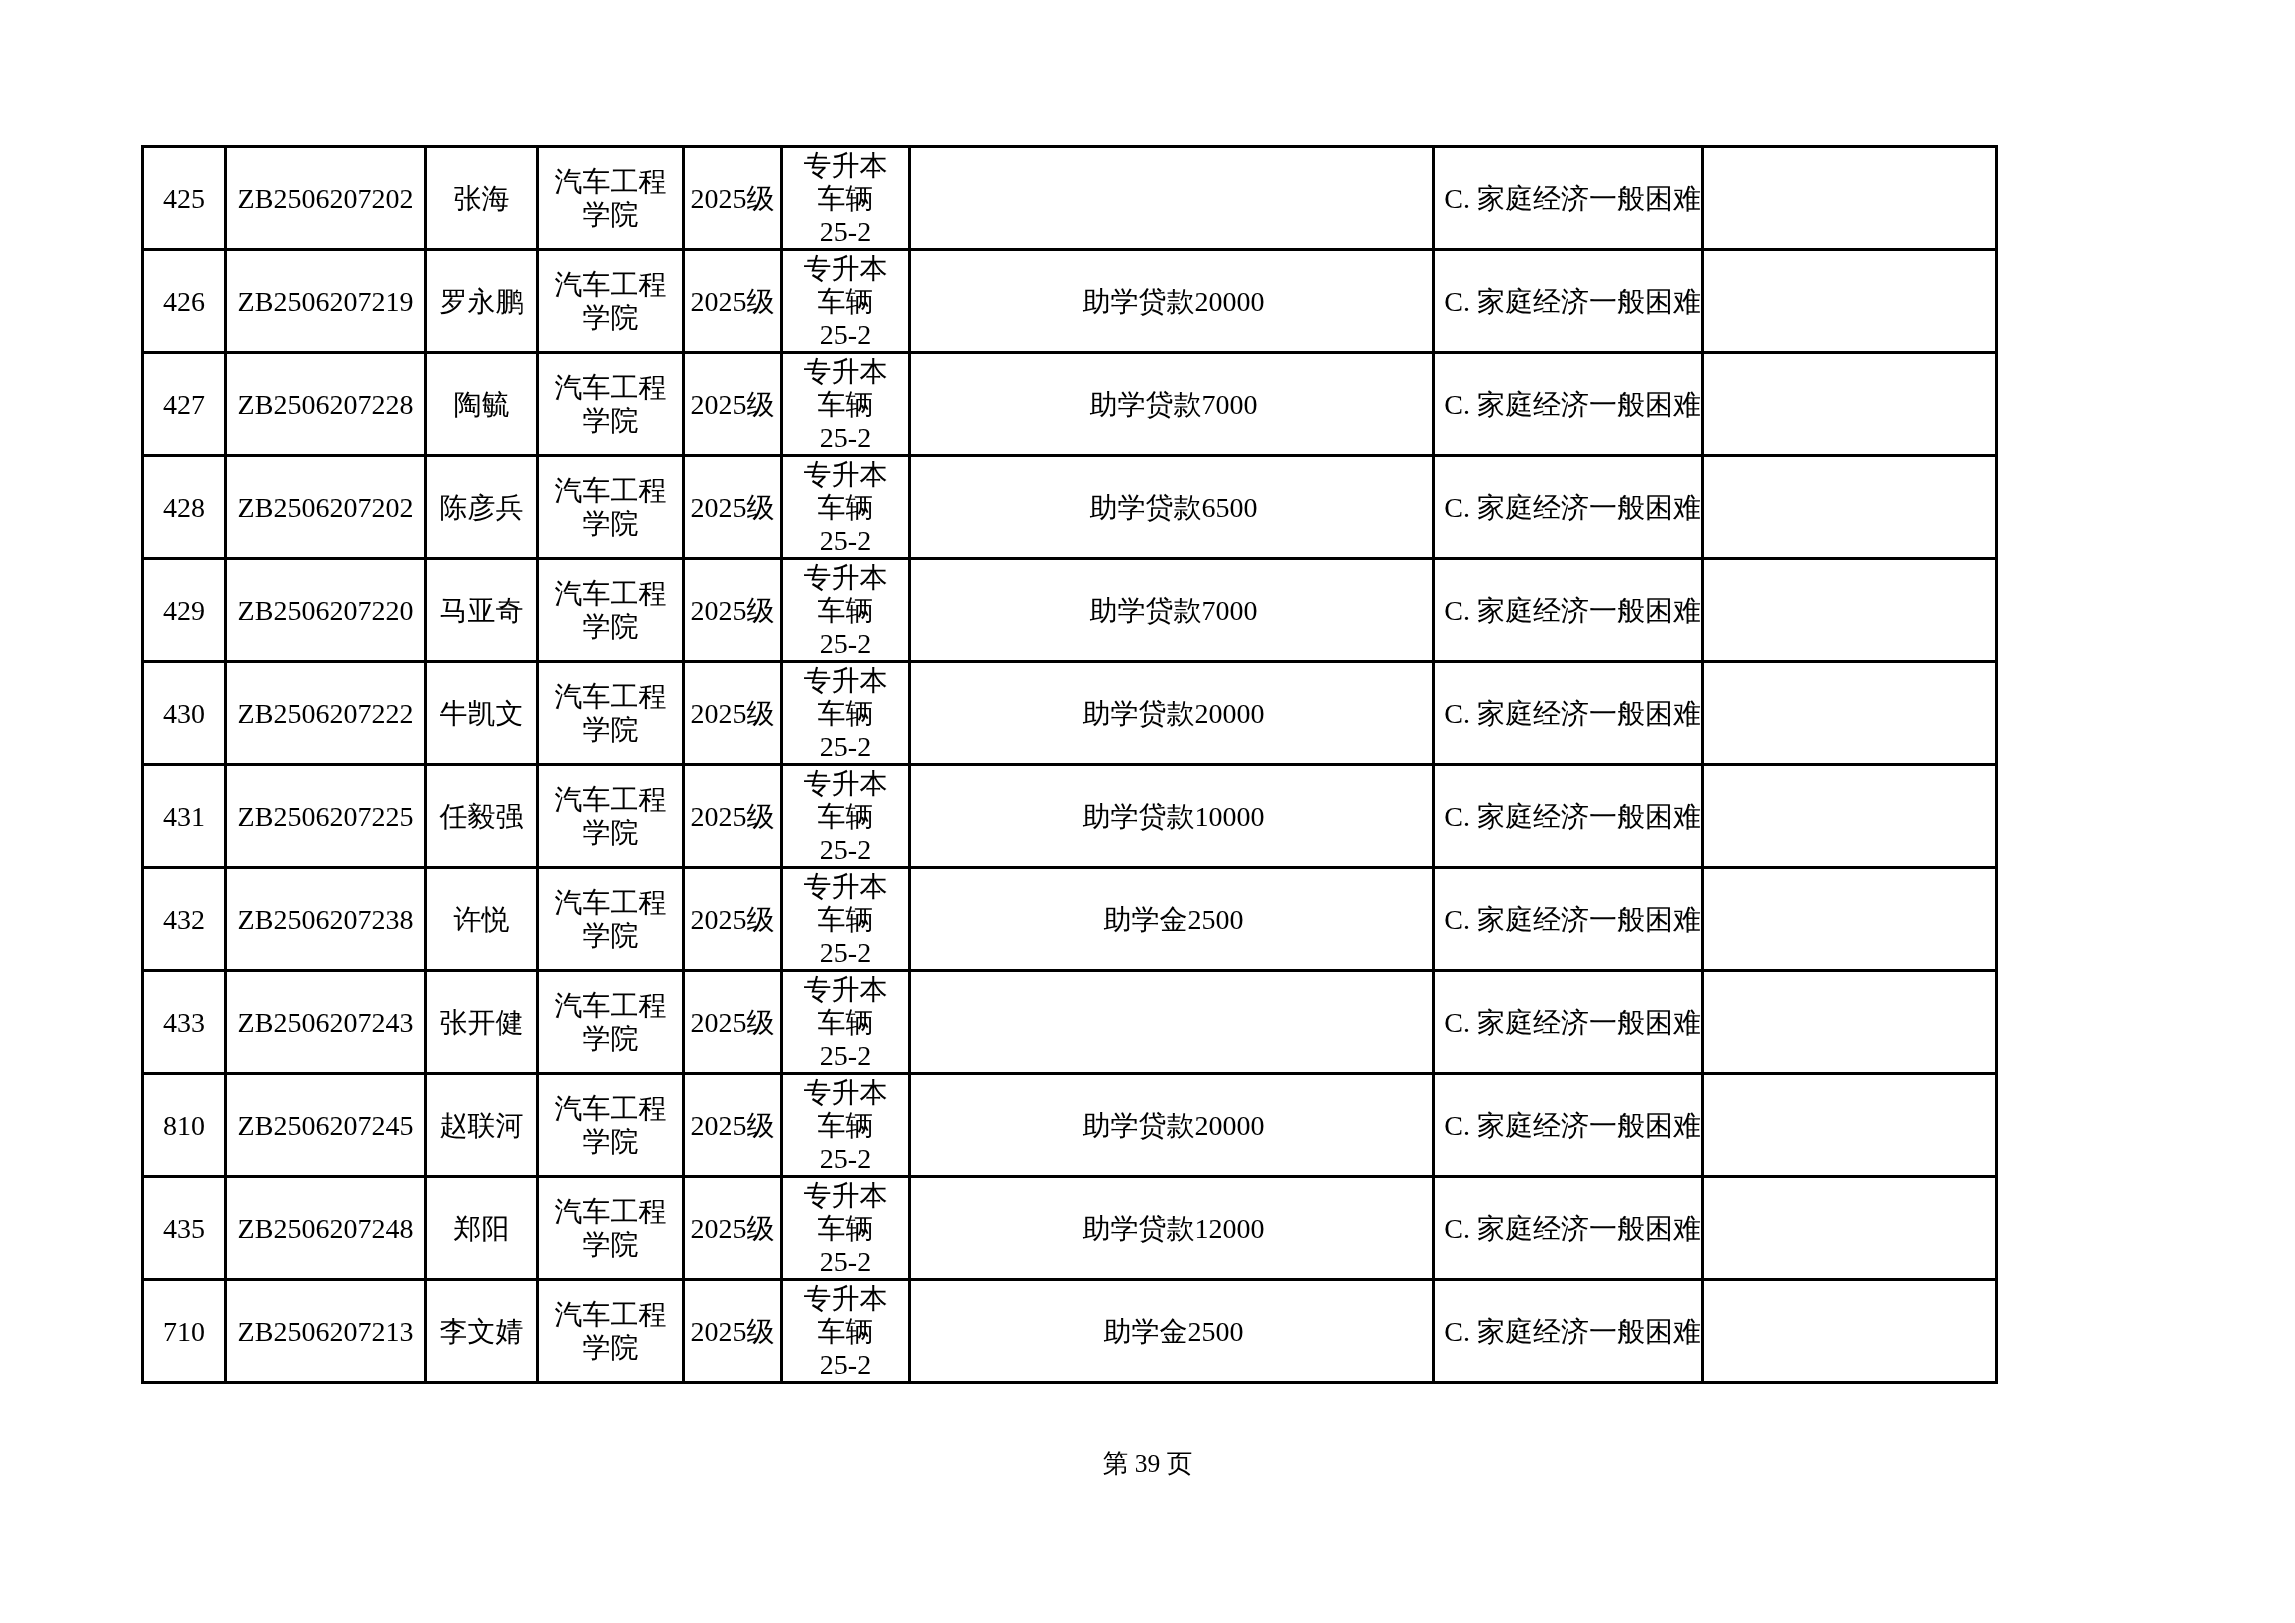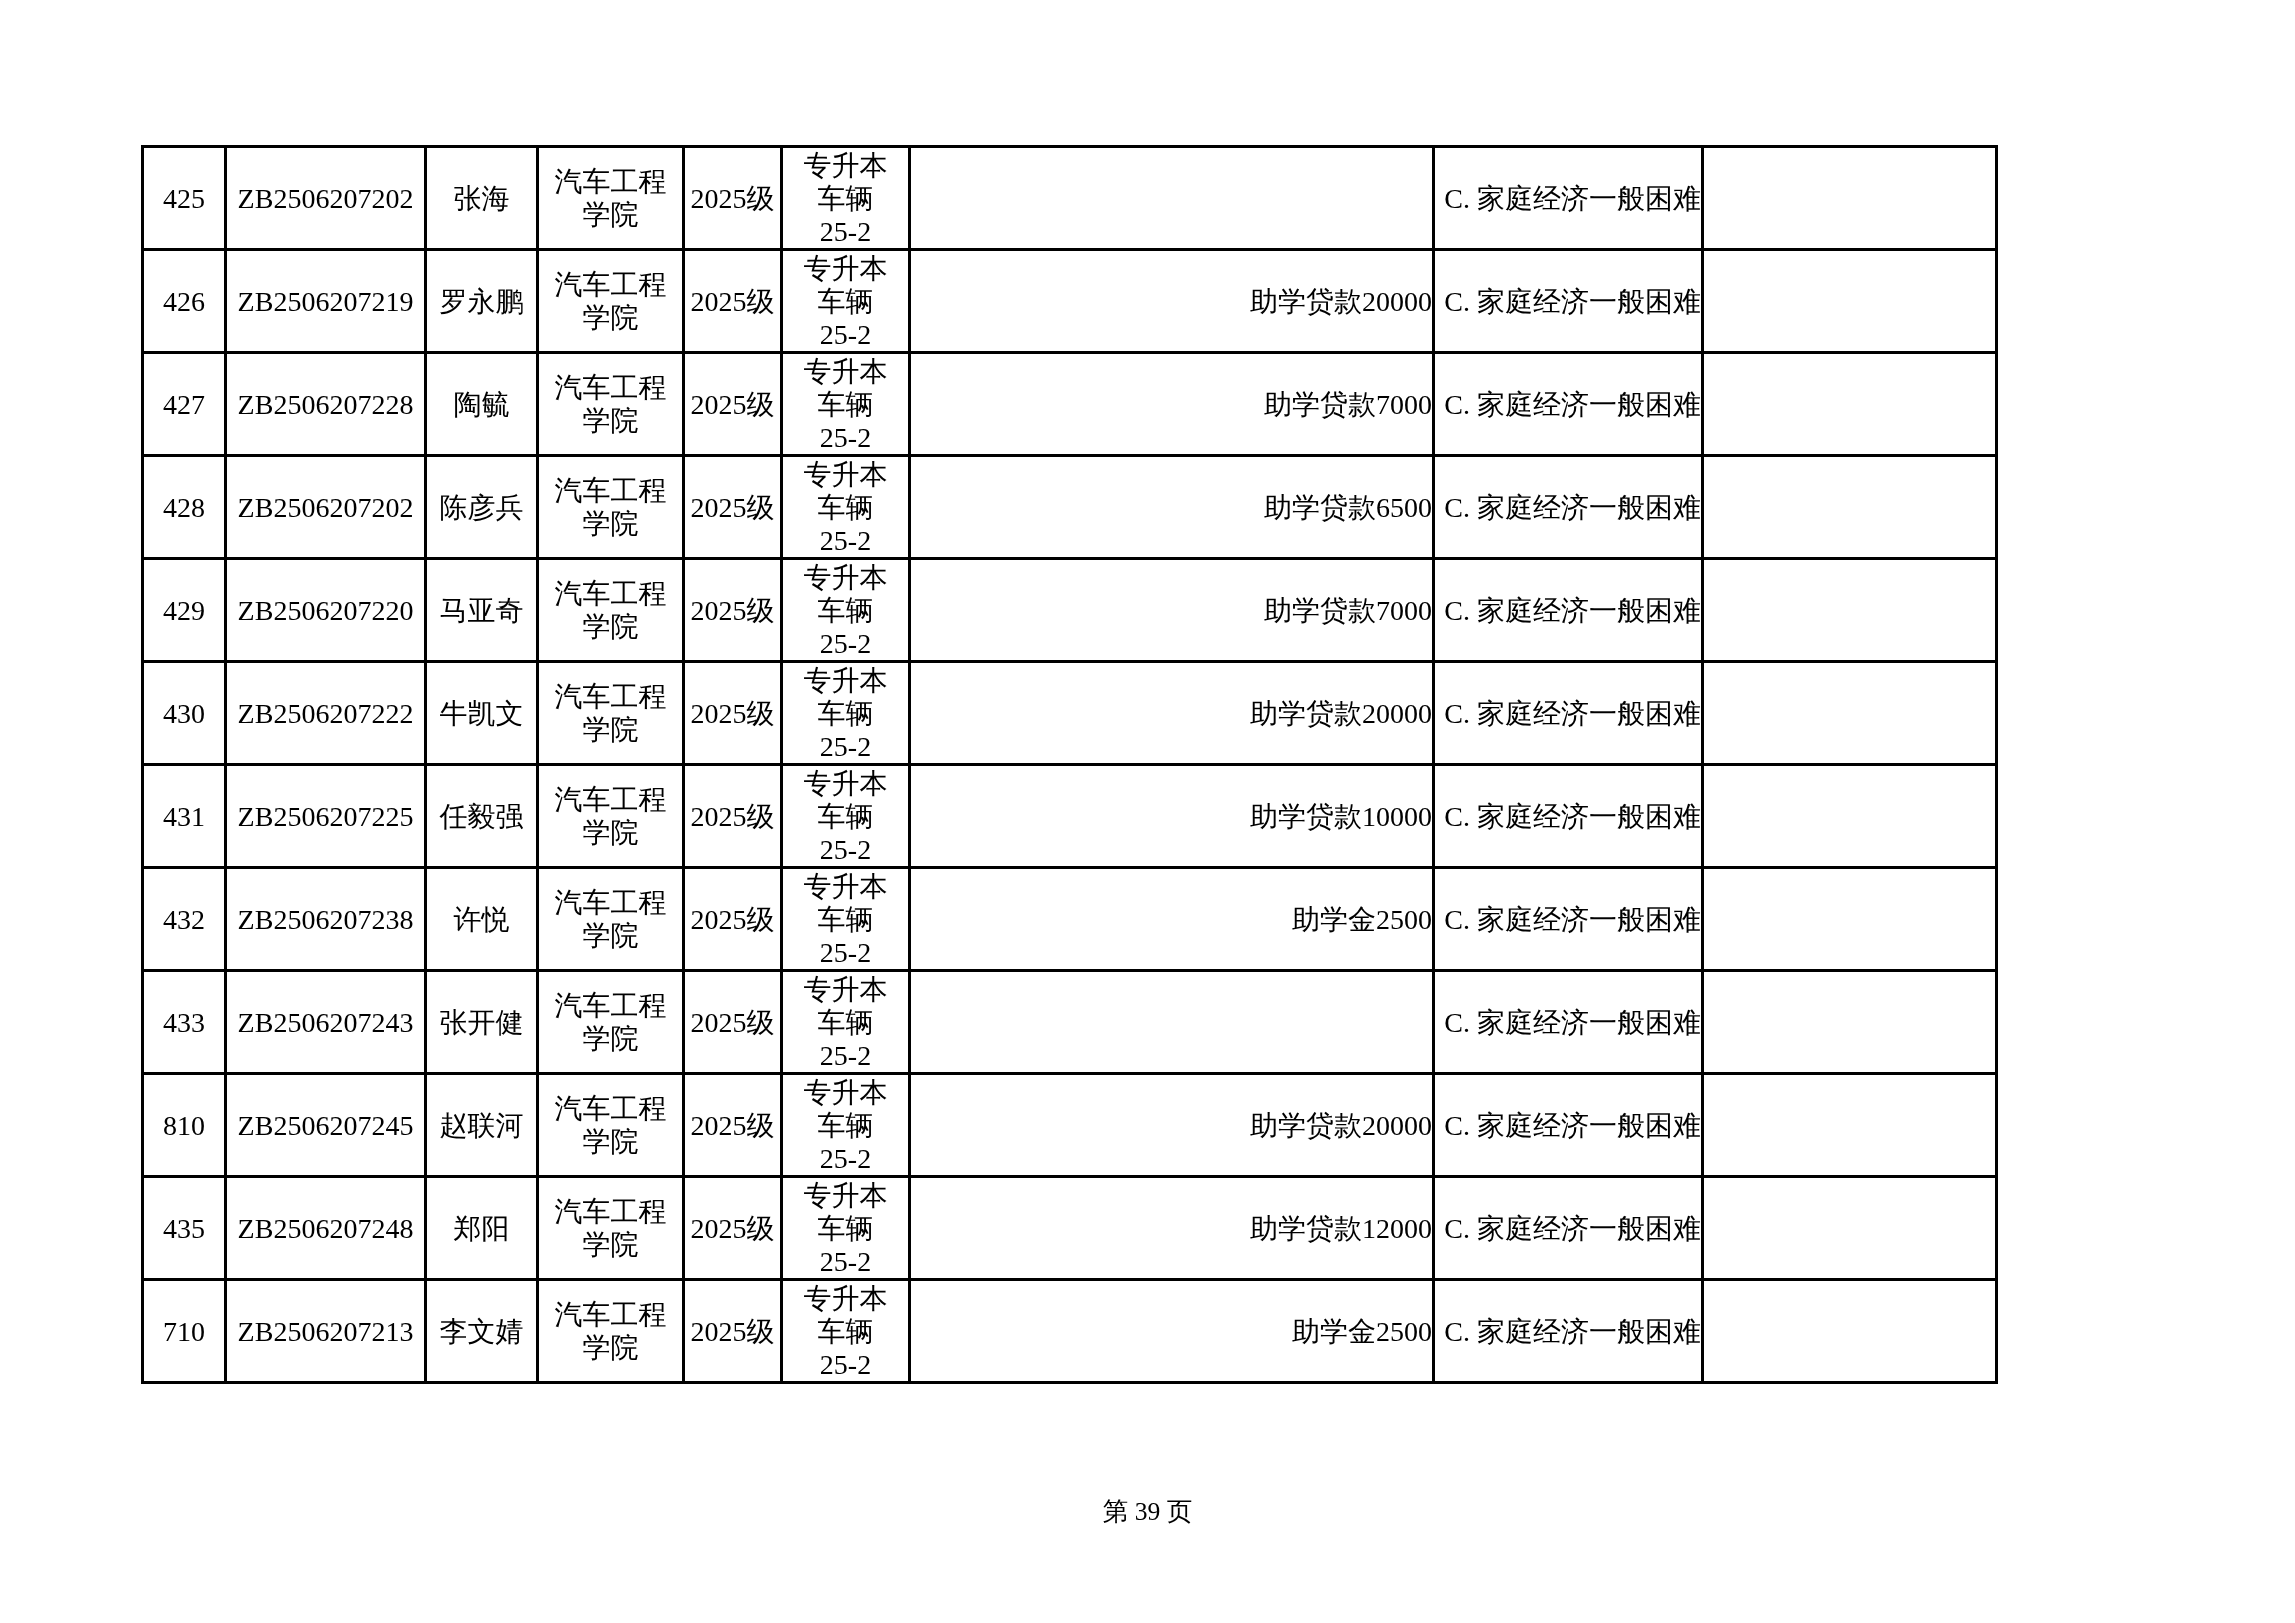--- a/index.html
+++ b/index.html
@@ -26,32 +26,32 @@
     padding: 0;
     font-size: 28px;
     line-height: 33px;
     text-align: center;
     vertical-align: middle;
     white-space: pre-line;
     overflow: hidden;
     color: #000000;
   }
   table.roster td.col-aid {
-    text-align: right;
+    text-align: center;
     padding-left: 4.1px;
     white-space: nowrap;
   }
   table.roster td.col-family {
     text-align: right;
     padding-left: 7.2px;
     white-space: nowrap;
   }
   .footer {
     position: absolute;
-    top: 1496px;
+    top: 1448px;
     left: 0;
     width: 100%;
     text-align: center;
     font-size: 25.6px;
     line-height: 31px;
     color: #000000;
   }
 </style>
 </head>
 <body>

